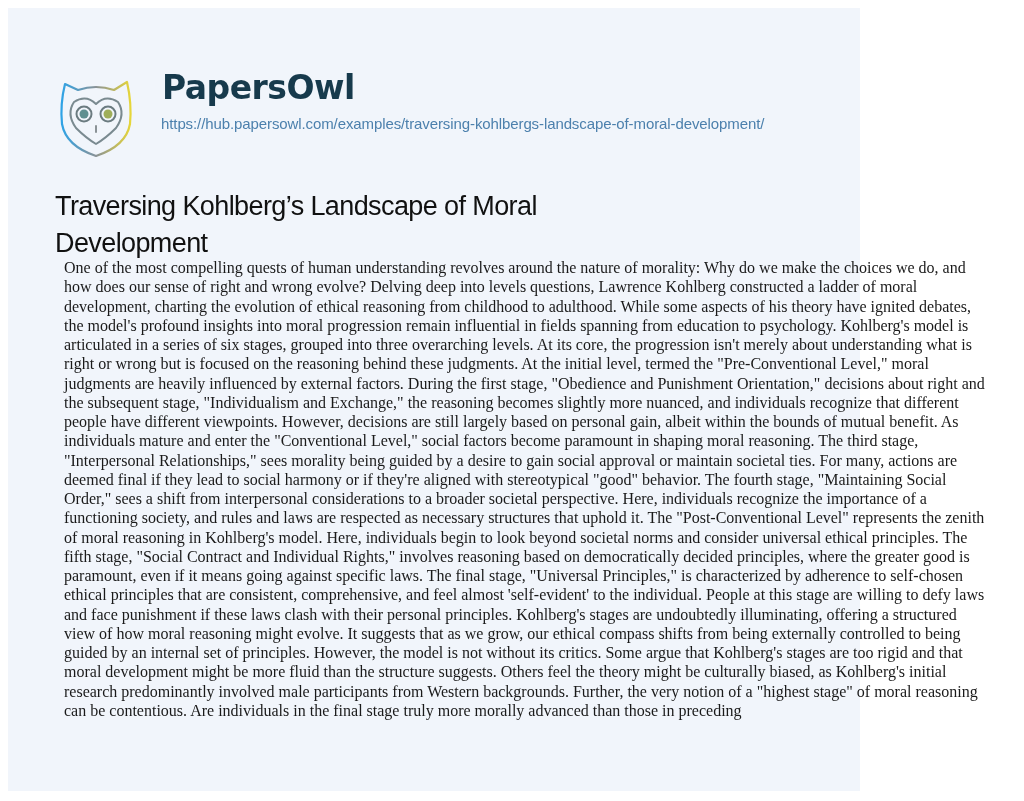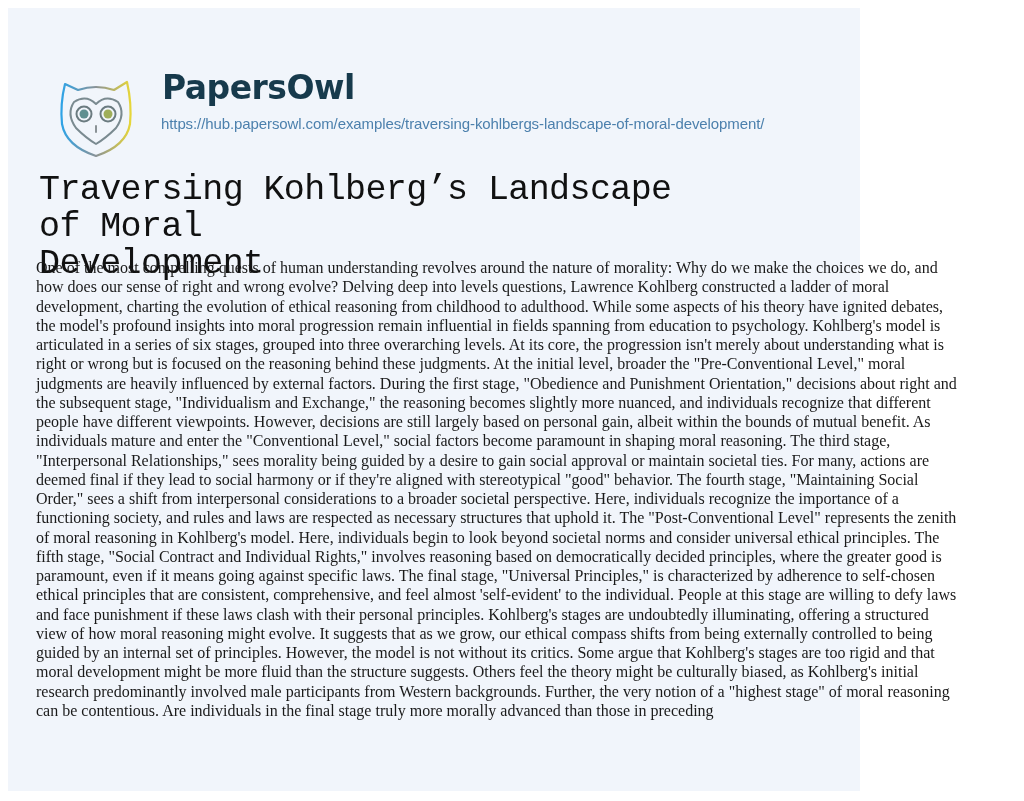--- a/index.html
+++ b/index.html
@@ -44,31 +44,31 @@
     font-size: 15px;
     color: #4c80ad;
     line-height: 20px;
     letter-spacing: -0.1px;
   }
   .title {
     position: absolute;
     left: 39px;
     top: 172px;
     width: 640px;
-    font-family: Liberation Mono, monospace;
-    font-size: 35px;
+    font-family: Liberation Sans, sans-serif;
+    font-size: 27px;
     font-weight: normal;
     color: #111111;
     line-height: 37px;
     letter-spacing: -0.6px;
-    margin: 0;
+    margin: 16px;
   }
   .body {
     position: absolute;
-    left: 36px;
+    left: 64px;
     top: 258px;
     width: 960px;
     font-family: "Liberation Serif", serif;
     font-size: 16px;
     line-height: 19.25px;
     color: #1a1a1a;
     margin: 0;
   }
   .body .ln {
     display: block;
@@ -104,21 +104,21 @@
   <span class="ln" style="display:block">Traversing Kohlberg’s Landscape of Moral</span>
   <span class="ln" style="display:block">Development</span>
 </h1>
 
 <div class="body">
   <span class="ln">One of the most compelling quests of human understanding revolves around the nature of morality: Why do we make the choices we do, and</span>
   <span class="ln">how does our sense of right and wrong evolve? Delving deep into levels questions, Lawrence Kohlberg constructed a ladder of moral</span>
   <span class="ln">development, charting the evolution of ethical reasoning from childhood to adulthood. While some aspects of his theory have ignited debates,</span>
   <span class="ln">the model's profound insights into moral progression remain influential in fields spanning from education to psychology. Kohlberg's model is</span>
   <span class="ln">articulated in a series of six stages, grouped into three overarching levels. At its core, the progression isn't merely about understanding what is</span>
-  <span class="ln">right or wrong but is focused on the reasoning behind these judgments. At the initial level, broader the "Pre-Conventional Level," moral</span>
+  <span class="ln">right or wrong but is focused on the reasoning behind these judgments. At the initial level, termed the "Pre-Conventional Level," moral</span>
   <span class="ln">judgments are heavily influenced by external factors. During the first stage, "Obedience and Punishment Orientation," decisions about right and</span>
   <span class="ln">the subsequent stage, "Individualism and Exchange," the reasoning becomes slightly more nuanced, and individuals recognize that different</span>
   <span class="ln">people have different viewpoints. However, decisions are still largely based on personal gain, albeit within the bounds of mutual benefit. As</span>
   <span class="ln">individuals mature and enter the "Conventional Level," social factors become paramount in shaping moral reasoning. The third stage,</span>
   <span class="ln">"Interpersonal Relationships," sees morality being guided by a desire to gain social approval or maintain societal ties. For many, actions are</span>
   <span class="ln">deemed final if they lead to social harmony or if they're aligned with stereotypical "good" behavior. The fourth stage, "Maintaining Social</span>
   <span class="ln">Order," sees a shift from interpersonal considerations to a broader societal perspective. Here, individuals recognize the importance of a</span>
   <span class="ln">functioning society, and rules and laws are respected as necessary structures that uphold it. The "Post-Conventional Level" represents the zenith</span>
   <span class="ln">of moral reasoning in Kohlberg's model. Here, individuals begin to look beyond societal norms and consider universal ethical principles. The</span>
   <span class="ln">fifth stage, "Social Contract and Individual Rights," involves reasoning based on democratically decided principles, where the greater good is</span>

